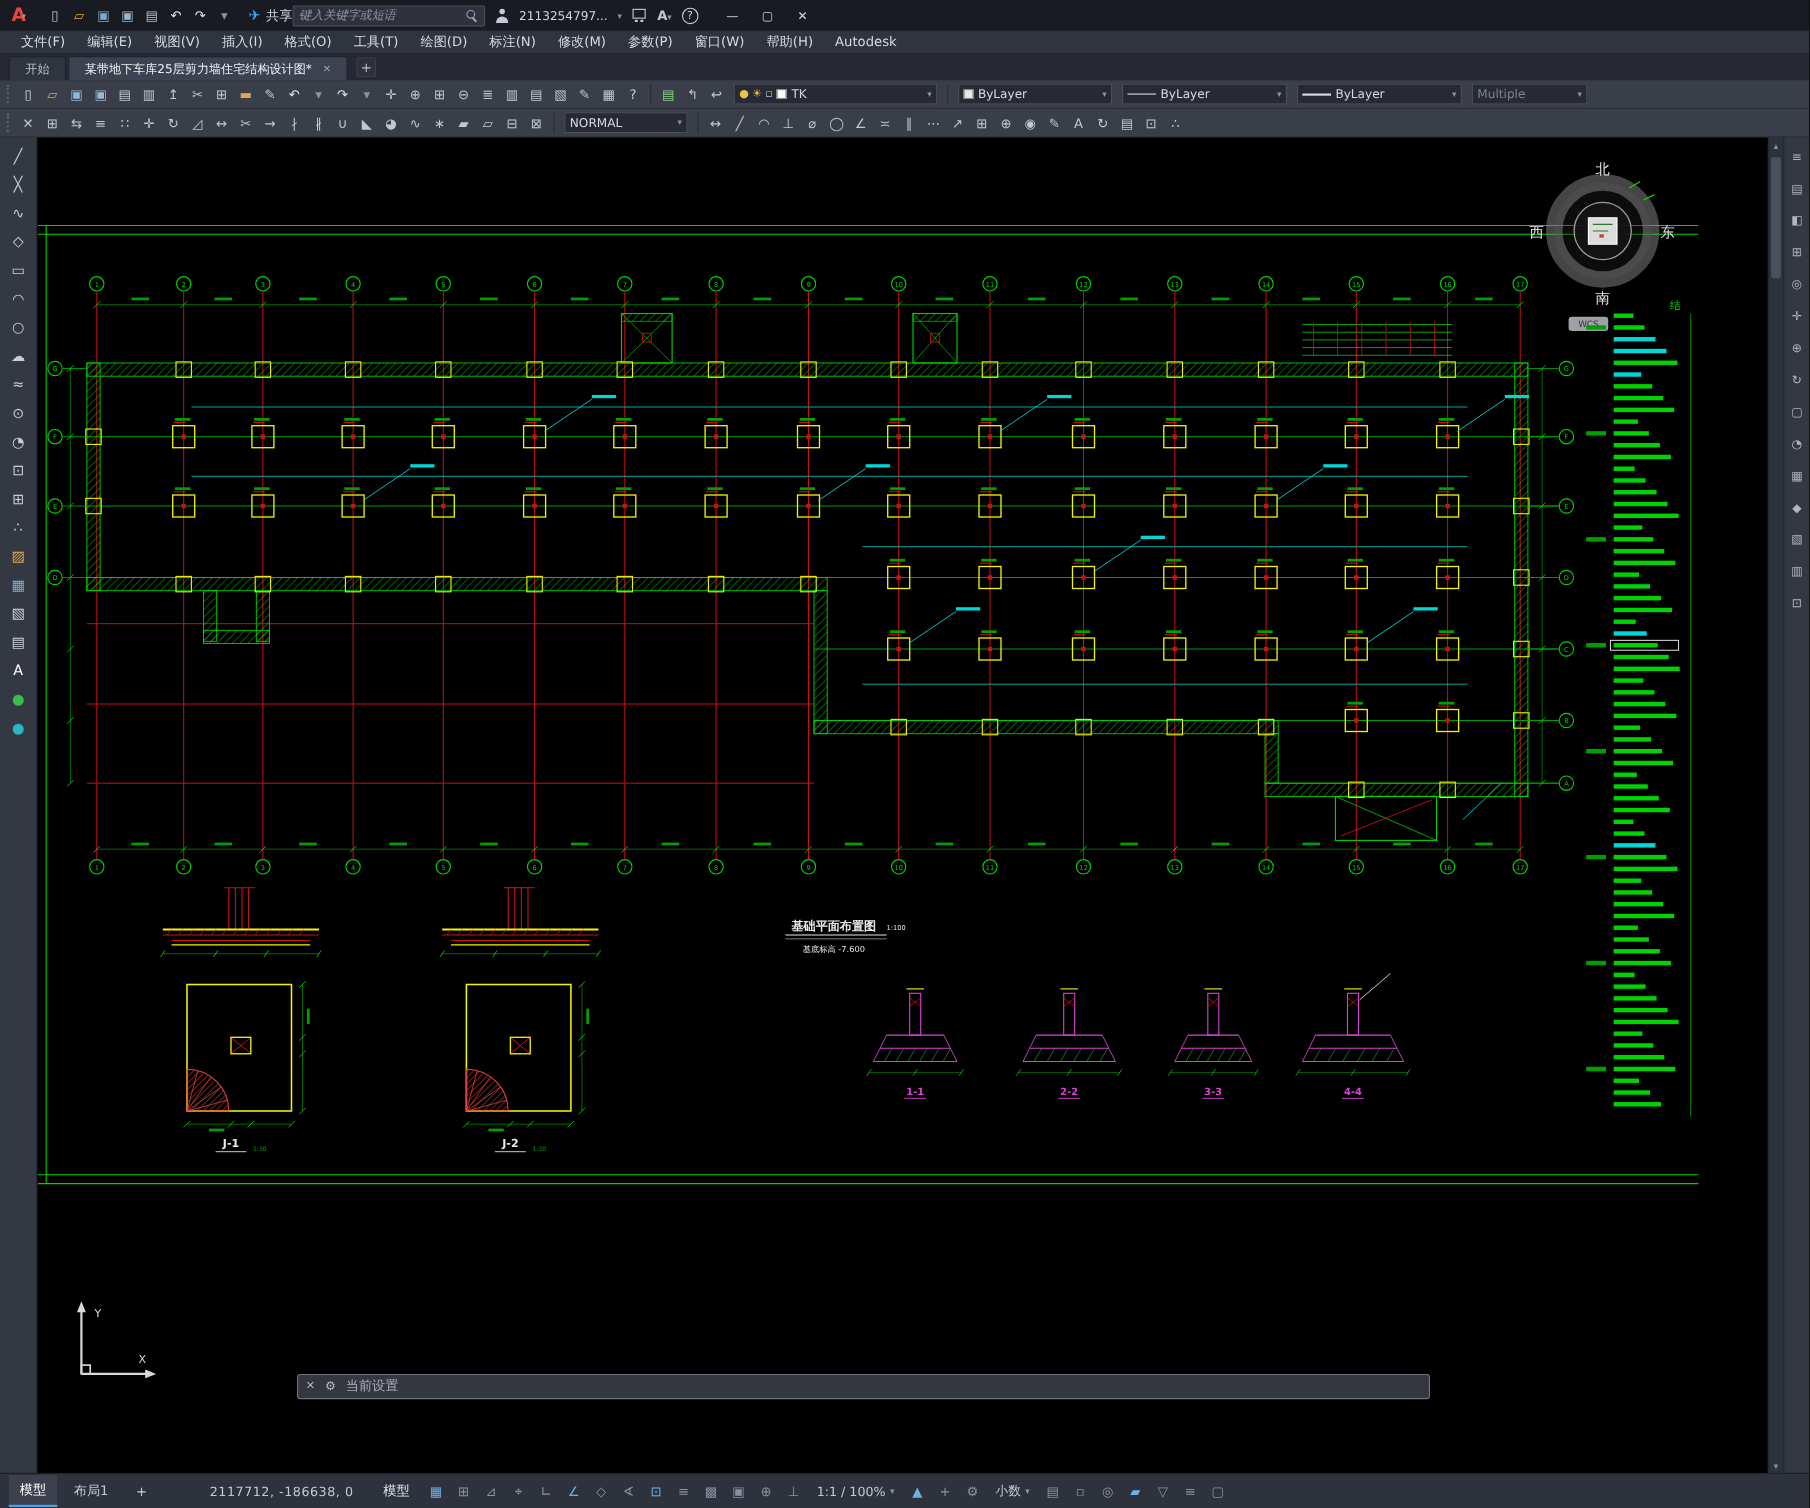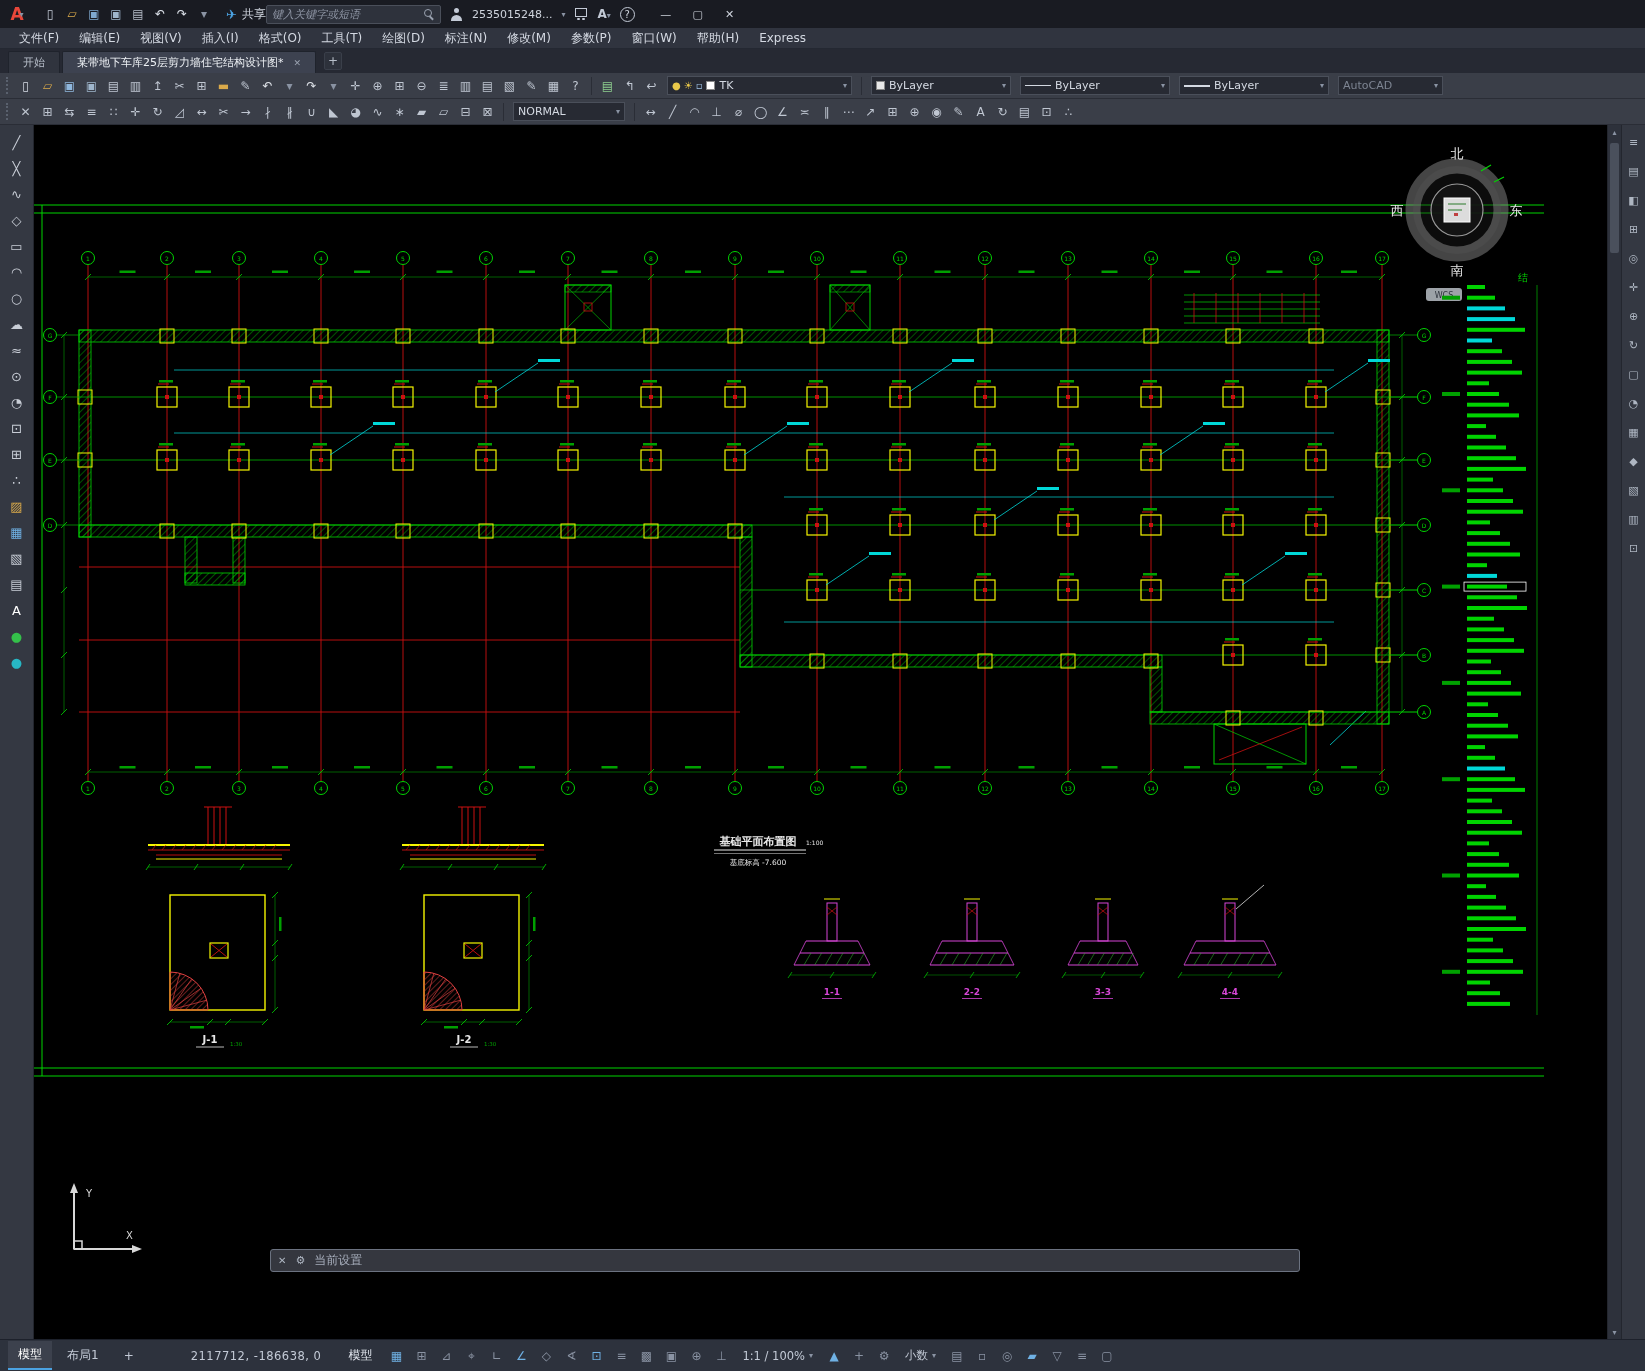--- a/index.html
+++ b/index.html
@@ -113,21 +113,21 @@
     <div class="share">
       <span class="plane">✈</span>
       <span>共享</span>
     </div>
     <div class="tb-right">
       <div class="searchbox">
         <input placeholder="键入关键字或短语" style="">
         <span class="mag"></span>
       </div>
       <span class="person"></span>
-      <span class="uid">2535015248...</span>
+      <span class="uid">2113254797...</span>
       <span class="caret-s">▾</span>
       <span class="cart"></span>
       <span class="aicon"><span>A</span><span class="caret-s">▾</span></span>
       <span class="help">?</span>
       <div class="winbtns">
         <span class="wb">—</span>
         <span class="wb">▢</span>
         <span class="wb">✕</span>
       </div>
     </div>
@@ -139,21 +139,21 @@
       <span class="menu-item">视图(V)</span>
       <span class="menu-item">插入(I)</span>
       <span class="menu-item">格式(O)</span>
       <span class="menu-item">工具(T)</span>
       <span class="menu-item">绘图(D)</span>
       <span class="menu-item">标注(N)</span>
       <span class="menu-item">修改(M)</span>
       <span class="menu-item">参数(P)</span>
       <span class="menu-item">窗口(W)</span>
       <span class="menu-item">帮助(H)</span>
-      <span class="menu-item">Express</span>
+      <span class="menu-item">Autodesk</span>
     </div>
 
   <div class="tabbar">
     <div class="tab">
         <span>开始</span>
       </div>
     <div class="tab active">
       <span>某带地下车库25层剪力墙住宅结构设计图*</span>
       <span class="tclose">✕</span>
     </div>
@@ -216,21 +216,21 @@
       <span class="lt-line"></span>
       <span class="cbv">ByLayer</span>
       <span class="caret-s">▾</span>
     </div>
     <div class="combo" style="width:150px;">
       <span class="lt-line" style="height:2px;"></span>
       <span class="cbv">ByLayer</span>
       <span class="caret-s">▾</span>
     </div>
     <div class="combo dis" style="width:105px;">
-      <span class="cbv">AutoCAD</span>
+      <span class="cbv">Multiple</span>
       <span class="caret-s">▾</span>
     </div>
   </div>
 
   <div class="toolbar">
     <span class="grip"></span>
     <span id="r2a" style="display:flex;gap:1px;">
         <span class="tbi" style="color: rgb(192, 199, 210);">✕</span>
         <span class="tbi" style="color: rgb(192, 199, 210);">⊞</span>
         <span class="tbi" style="color: rgb(192, 199, 210);">⇆</span>

